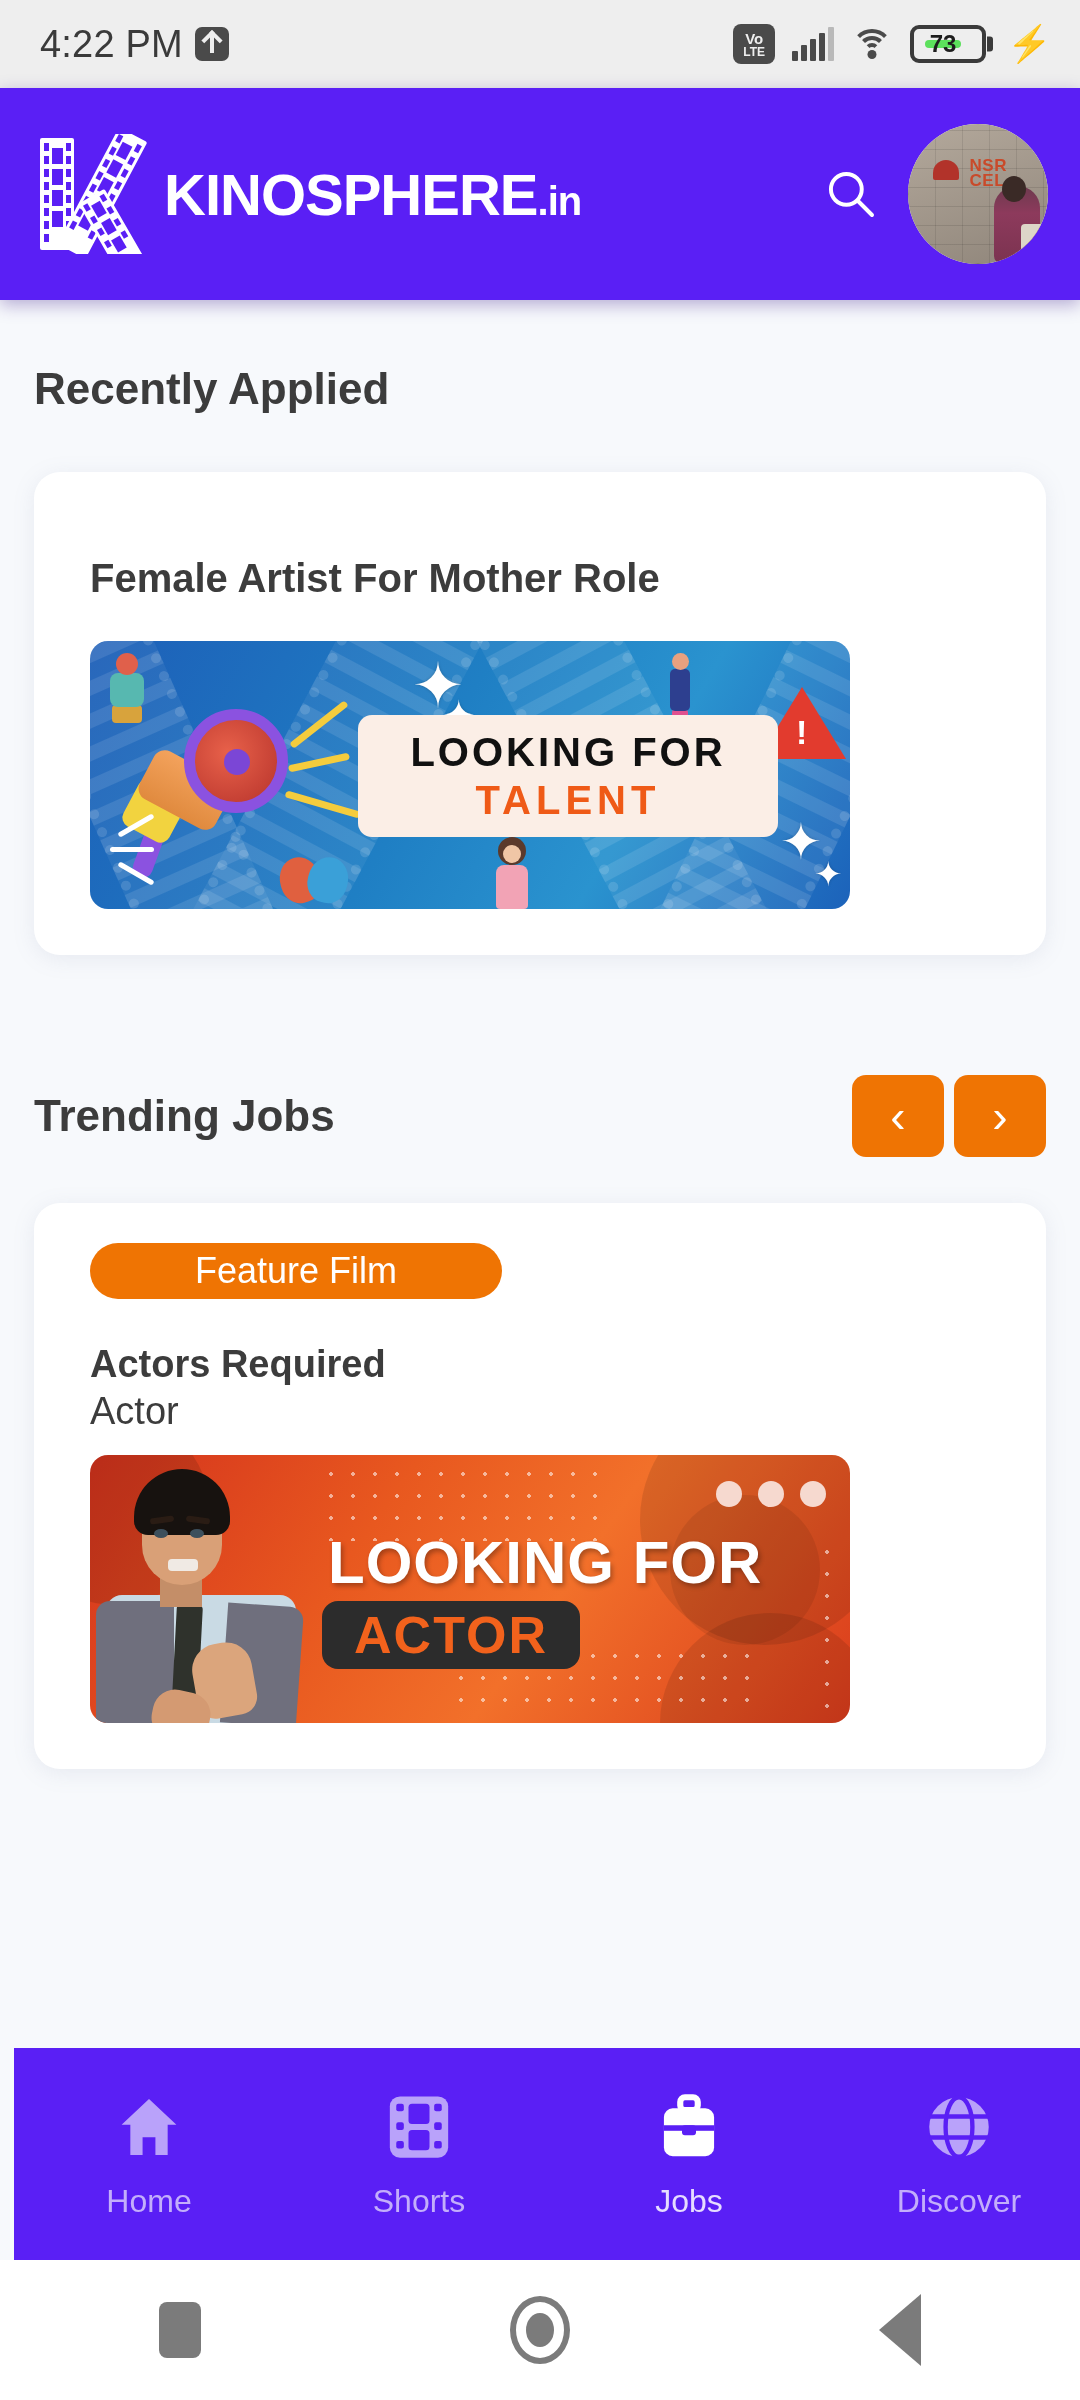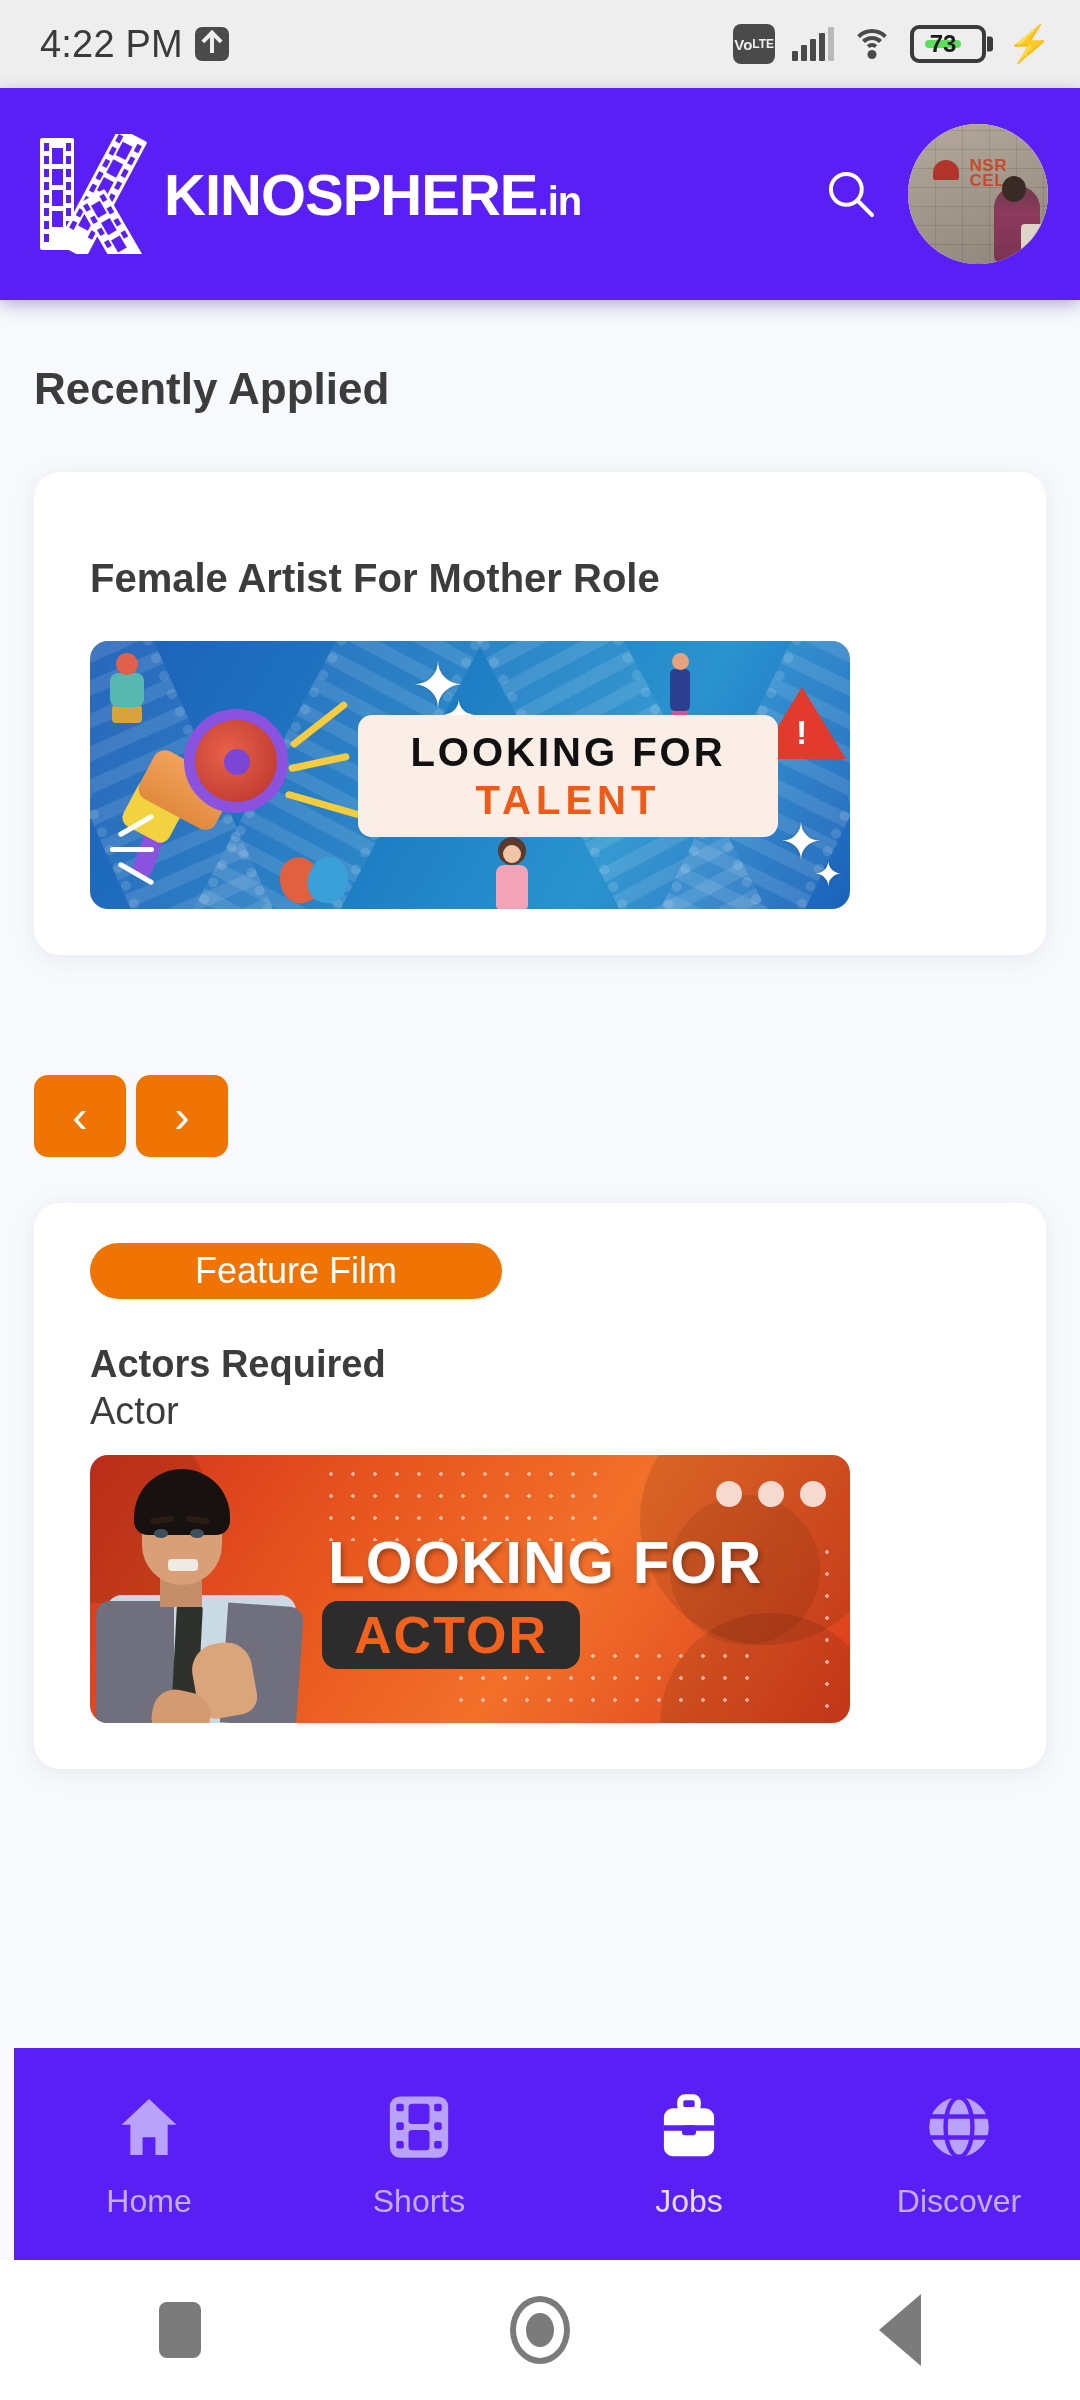--- a/index.html
+++ b/index.html
@@ -26,21 +26,21 @@
     content:""; position:absolute; left:50%; top:7px; transform:translateX(-50%);
     width:4px; height:19px; background:#eeeeee;
   }
   .sb-upload::after{
     content:""; position:absolute; left:50%; top:6px; transform:translateX(-50%) rotate(45deg);
     width:11px; height:11px; border-left:4px solid #eeeeee; border-top:4px solid #eeeeee;
   }
   .sb-right{ display:flex; align-items:center; gap:17px; }
   .volte{
     width:42px; height:40px; background:#4a4a4a; border-radius:8px;
-    color:#eeeeee; display:flex; align-items:center;
+    color:#eeeeee; display:flex; flex-direction:column; align-items:center;
     justify-content:center; line-height:1; font-size:15px; font-weight:bold;
   }
   .volte small{ font-size:12px; }
   .bars{ display:flex; align-items:flex-end; gap:3px; height:34px; }
   .bars i{ width:6px; background:#4a4a4a; border-radius:1px; display:block; }
   .bars i:nth-child(1){ height:10px; }
   .bars i:nth-child(2){ height:16px; }
   .bars i:nth-child(3){ height:22px; }
   .bars i:nth-child(4){ height:28px; }
   .bars i:nth-child(5){ height:34px; background:#b9b9b9; }
@@ -514,20 +514,21 @@
         <div class="warn"></div>
 
         <div class="speech">
           <div class="l1">LOOKING FOR</div>
           <div class="l2">TALENT</div>
         </div>
       </div>
     </div>
 
     <div class="section-head" style="margin-top:120px;">
+      <div class="section-title">Trending Jobs</div>
       <div class="arrows">
         <div class="arrow-btn">‹</div>
         <div class="arrow-btn">›</div>
       </div>
     </div>
 
     <div class="card" style="margin-top:46px;">
       <div class="badge feature">Feature Film</div>
       <div class="job-title sm">Actors Required</div>
       <div class="job-sub">Actor</div>

